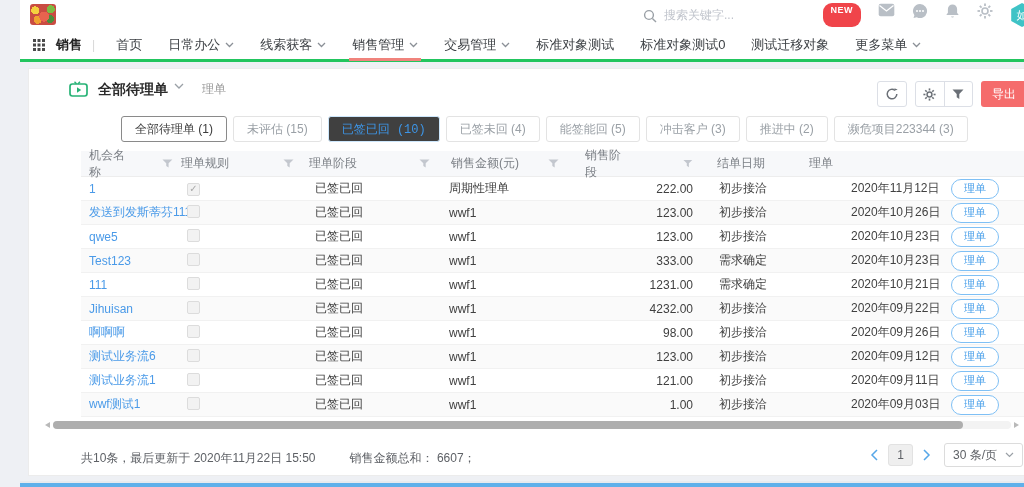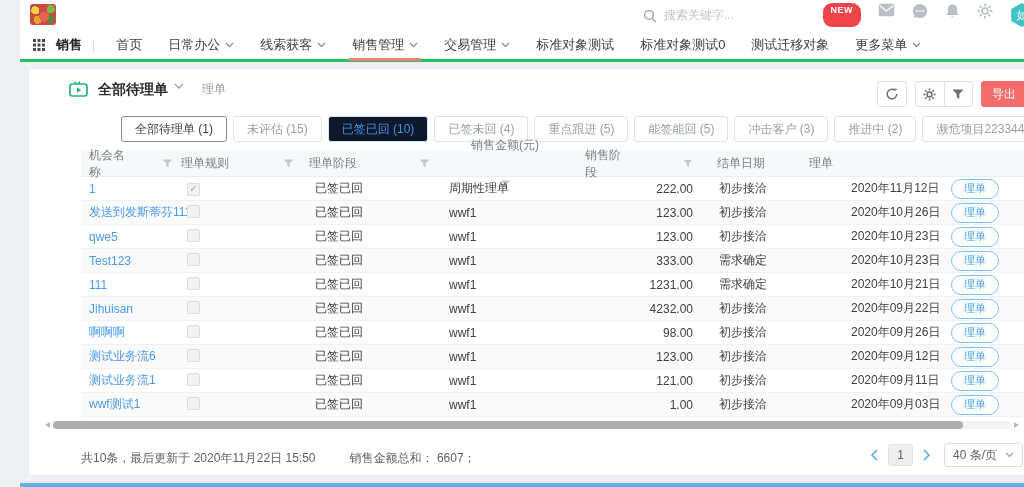--- a/index.html
+++ b/index.html
@@ -49,35 +49,35 @@
   .icon-box { width:30px; height:26px; border:1px solid #dcdfe6; border-radius:3px; background:#fff; display:flex; align-items:center; justify-content:center; cursor:pointer; }
   .icon-box-double { width:58px; height:26px; border:1px solid #dcdfe6; border-radius:3px; display:flex; }
   .icon-half { flex:1; display:flex; align-items:center; justify-content:center; cursor:pointer; }
   .icon-half + .icon-half { border-left:1px solid #dcdfe6; }
   .export-btn { height:26px; padding:0 11px; background:#f56c6c; border:none; border-radius:3px; color:#fff; font-size:12px; cursor:pointer; }
 
   
   .tabs { display:flex; gap:6px; margin:7px 8px 0 92px; }
   .tab { height:26px; padding:0 13px; background:#fff; border:1px solid #e3e3e3; border-radius:3px; font-size:12px; color:#9aa0a6; cursor:pointer; white-space:nowrap; }
   .tab.strong { border-color:#8a8a8a; color:#3c3c3c; }
-  .tab.active { background:#0f172a; border-color:#cde7fc; color:#3d95e6; }
+  .tab.active { background:#404040; border-color:#cde7fc; color:#3d95e6;font-family:Liberation Mono, monospace; }
 
   
   .table-zone { position:relative; margin:9px 0 0 52px; }
   .thead { display:flex; height:26px; align-items:center; background:#f7f8fa; border-bottom:1px solid #ededed; color:#7b7f85; }
   .th { display:flex; align-items:center; gap:26px; }
   .tbody .tr { display:flex; height:24px; align-items:center; border-bottom:1px solid #f1f1f1; }
   .tbody .tr:nth-child(even) { background:#fafafa; }
   .td, .th { font-size:12px; }
   .c-name   { width:92px;  padding-left:8px; }
   .c-check  { width:134px; padding-left:8px; }
   .c-stage  { width:134px; padding-left:8px; }
   .c-rule   { width:128px; padding-left:8px; }
   .c-amount { width:124px; text-align:right; justify-content:flex-end; display:flex; }
-  .th.c-amount { justify-content:space-between; padding-left:16px;flex-direction:column; }
+  .th.c-amount { justify-content:space-between; padding-left:16px; }
   .c-sstage { width:134px; padding-left:26px; }
   .th.c-sstage { gap:56px;font-family:Liberation Serif, serif; }
   .c-date   { width:96px;  padding-left:24px; white-space:nowrap; }
   .c-action { width:100px; padding-left:28px; }
   .td.c-name { color:#4a9ae8; cursor:pointer; white-space:nowrap; overflow:visible; }
   .cbx { width:13px; height:13px; background:#f2f2f2; border:1px solid #dcdcdc; border-radius:2px; display:inline-flex; align-items:center; justify-content:center; margin-left:6px; cursor:pointer; }
   .cbx.checked::after { content:"\2713"; color:#a8a8a8; font-size:10px; line-height:1; }
   .row-btn { height:20px; padding:0 12px; background:#fff; border:1px solid #7fc0f5; border-radius:11px; color:#4aa0ea; font-size:11px; cursor:pointer; }
   .funnel { display:none; }
   .funnel.show { display:inline-block; }
@@ -250,21 +250,20 @@
           <button class="export-btn">导出</button>
         </div>
       </div>
 
       <div class="tabs">
 
       <button class="tab strong">全部待理单 (1)</button>
           <button class="tab muted">未评估 (15)</button>
           <button class="tab active">已签已回 (10)</button>
           <button class="tab muted">已签未回 (4)</button>
-          <button class="tab muted">重点跟进 (5)</button>
           <button class="tab muted">能签能回 (5)</button>
           <button class="tab muted">冲击客户 (3)</button>
           <button class="tab muted">推进中 (2)</button>
           <button class="tab muted">濒危项目223344 (3)</button>
         </div>
 
       <div class="table-zone">
         <div class="thead">
           <div class="th c-name">
             <span>机会名称</span>
@@ -469,21 +468,21 @@
               <polyline points="7,1 2,6 7,11" fill="none" stroke="#56a7e8" stroke-width="1.5"></polyline>
             </svg>
           </button>
           <button class="page-num">1</button>
           <button class="page-chev">
             <svg width="9" height="12" viewBox="0 0 9 12">
               <polyline points="2,1 7,6 2,11" fill="none" stroke="#56a7e8" stroke-width="1.5"></polyline>
             </svg>
           </button>
           <div class="page-size">
-            <span>40 条/页</span>
+            <span>30 条/页</span>
             <svg width="9" height="6" viewBox="0 0 9 6">
               <polyline points="1,1 4.5,4.5 8,1" fill="none" stroke="#9aa0a6" stroke-width="1.2"></polyline>
             </svg>
           </div>
         </div>
       </div>
     </section>
   </main>
 
   <div class="bottom-strip"></div>

